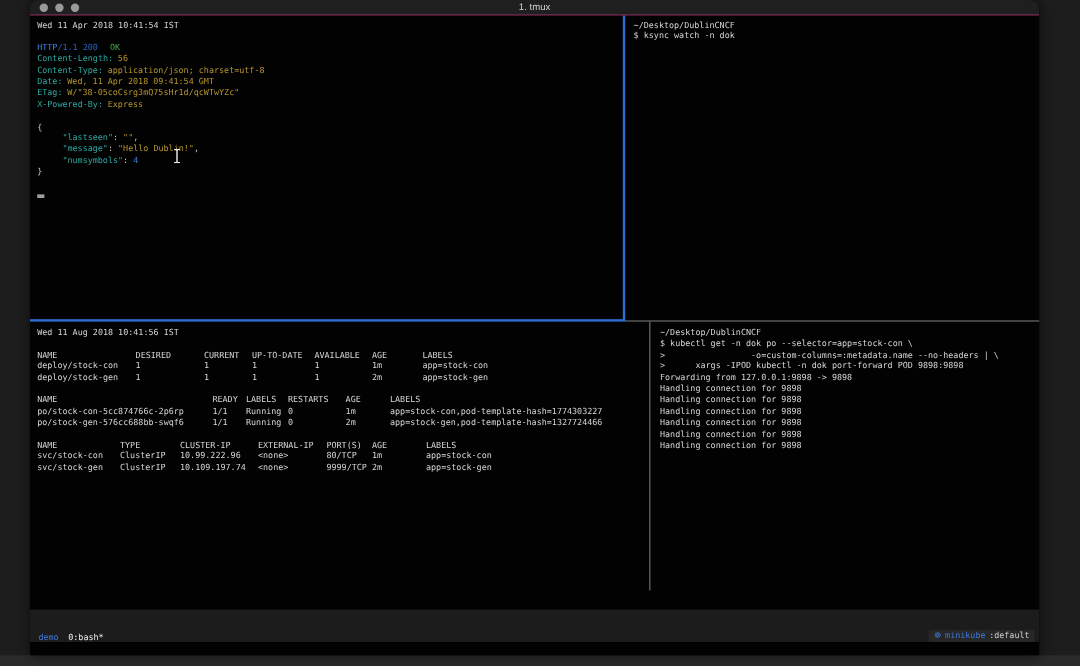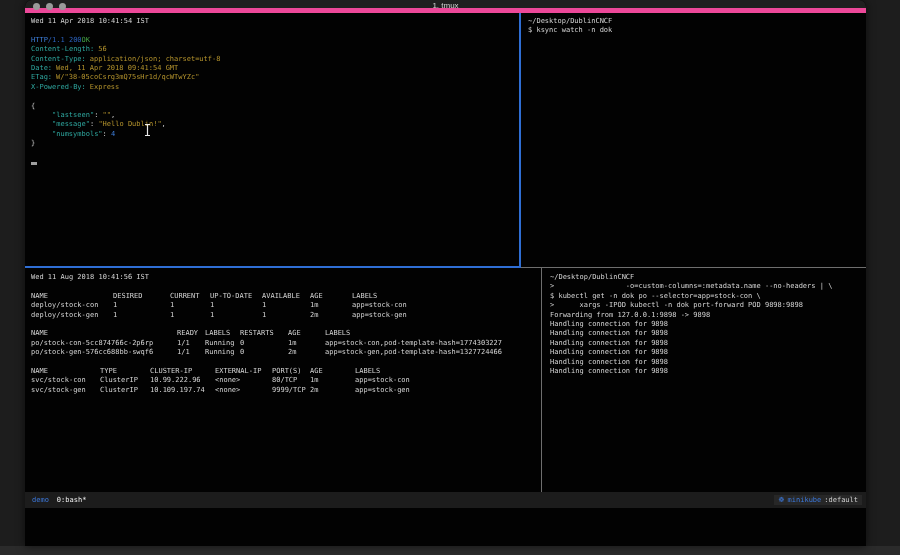--- a/index.html
+++ b/index.html
@@ -1,52 +1,52 @@
 <!DOCTYPE html>
 <html><head>
 <meta charset="utf-8">
 <style>
   *{margin:0;padding:0;box-sizing:border-box}
   html,body{width:900px;height:555px;overflow:hidden}
   body{background:#1d1d1d;font-family:"DejaVu Sans Mono",monospace}
   .desktop{position:relative;width:900px;height:555px;background:#1d1d1d}
   .dock-strip{position:absolute;left:0;top:546px;width:900px;height:9px;background:#2b2b2b}
   .window{position:absolute;left:25px;top:0;width:841px;height:546px;background:#020202;border-radius:7px 7px 0 0;box-shadow:0 0 10px rgba(0,0,0,.6)}
-  .titlebar{position:relative;height:13px;background:#1f1f1f;border-radius:7px 7px 0 0;border-bottom:5px solid #ec4899}
+  .titlebar{position:relative;height:13px;background:#1f1f1f;border-radius:7px 7px 0 0;border-bottom:1px solid #ec4899}
   .lights{position:absolute;left:8px;top:3px;display:flex;gap:6px}
   .light{width:7px;height:7px;border-radius:50%;background:#9a9a9a;border:none}
   .titletext{text-align:center;font-family:"Liberation Sans",sans-serif;font-size:8px;color:#d2d2d2;line-height:12px}
   .pane{position:absolute;color:#d6d6d6;font-size:7px}
   .line{height:9.4px;line-height:9.4px;white-space:pre;display:flex;align-items:baseline}
   .pane-tl{left:0;top:13px;width:494px;height:254px;padding:4px 0 12px 6px}
   .pane-tr{left:496px;top:13px;width:345px;height:254px;padding:4px 0 0 7px}
   .pane-bl{left:0;top:268px;width:516px;height:224px;padding:5px 0 0 6px}
   .pane-br{left:518px;top:268px;width:323px;height:224px;padding:5px 0 0 7px}
   .vdiv-top{position:absolute;left:494px;top:13px;width:2px;height:254px;background:#2f6ed4}
   .hdiv-left{position:absolute;left:0;top:266px;width:496px;height:2px;background:#2f6ed4}
   .hdiv-right{position:absolute;left:496px;top:267px;width:345px;height:1px;background:#6e6e6e}
   .vdiv-bottom{position:absolute;left:516px;top:268px;width:1px;height:224px;background:#6e6e6e}
   .c-http{color:#3f80dd}
   .c-httpv{color:#2c62bd}
-  .c-ok{color:#46a546;margin-left:0}
+  .c-ok{color:#46a546;margin-left:10px}
   .c-key{color:#2fa8a0}
   .c-val{color:#b5942d;margin-left:4px}
   .c-punct{color:#c9c9c9}
   .c-num{color:#3f80dd}
   .json-field{padding-left:21px}
   .cursor-line{margin-top:4px}
   .term-cursor{display:inline-block;width:6px;height:3px;background:#9f9f9f}
   .hdr{color:#d6d6d6}
   .dc0{flex:none;width:82px}.dc1{flex:none;width:57px}.dc2{flex:none;width:40px}
   .dc3{flex:none;width:52px}.dc4{flex:none;width:48px}.dc5{flex:none;width:42px}
   .pc0{flex:none;width:146px}.pc1{flex:none;width:28px}.pc2{flex:none;width:35px}
   .pc3{flex:none;width:48px}.pc4{flex:none;width:37px}
   .sc0{flex:none;width:69px}.sc1{flex:none;width:50px}.sc2{flex:none;width:65px}
   .sc3{flex:none;width:57px}.sc4{flex:none;width:38px}.sc5{flex:none;width:45px}
-  .statusbar{position:absolute;left:0;top:492px;width:841px;height:16px;background:#1c1c1c;display:flex;align-items:center;font-size:7px}
+  .statusbar{position:absolute;left:0;top:508px;width:841px;height:27px;background:#1c1c1c;display:flex;align-items:flex-end;font-size:7px}
   .sb-session{color:#3c79dd;margin-left:7px}
   .sb-window{color:#f0f0f0;font-weight:normal;margin-left:8px}
   .sb-right{margin-left:auto;margin-right:4px;background:#272727;padding:1px 4px;display:flex;align-items:center;gap:3px}
   .sb-kube-icon{color:#3c79dd;font-family:"DejaVu Sans",sans-serif;font-size:7px}
   .sb-context{color:#3c79dd}
   .sb-namespace{color:#d0d0d0}
   .ibeam{position:absolute;left:144px;top:124px}
 </style>
 </head>
 <body>
@@ -199,22 +199,22 @@
         <span class="sc2">10.109.197.74</span>
         <span class="sc3">&lt;none&gt;</span>
         <span class="sc4">9999/TCP</span>
         <span class="sc5">2m</span>
         <span>app=stock-gen</span>
       </div>
     </div>
 
     <div class="pane pane-br">
       <div class="line">~/Desktop/DublinCNCF</div>
+      <div class="line">$ kubectl get -n dok po --selector=app=stock-con \</div>
       <div class="line">&gt;                 -o=custom-columns=:metadata.name --no-headers | \</div>
-      <div class="line">$ kubectl get -n dok po --selector=app=stock-con \</div>
       <div class="line">&gt;      xargs -IPOD kubectl -n dok port-forward POD 9898:9898</div>
       <div class="line">Forwarding from 127.0.0.1:9898 -&gt; 9898</div>
       <div class="line">Handling connection for 9898</div>
       <div class="line">Handling connection for 9898</div>
       <div class="line">Handling connection for 9898</div>
       <div class="line">Handling connection for 9898</div>
       <div class="line">Handling connection for 9898</div>
       <div class="line">Handling connection for 9898</div>
     </div>
 

